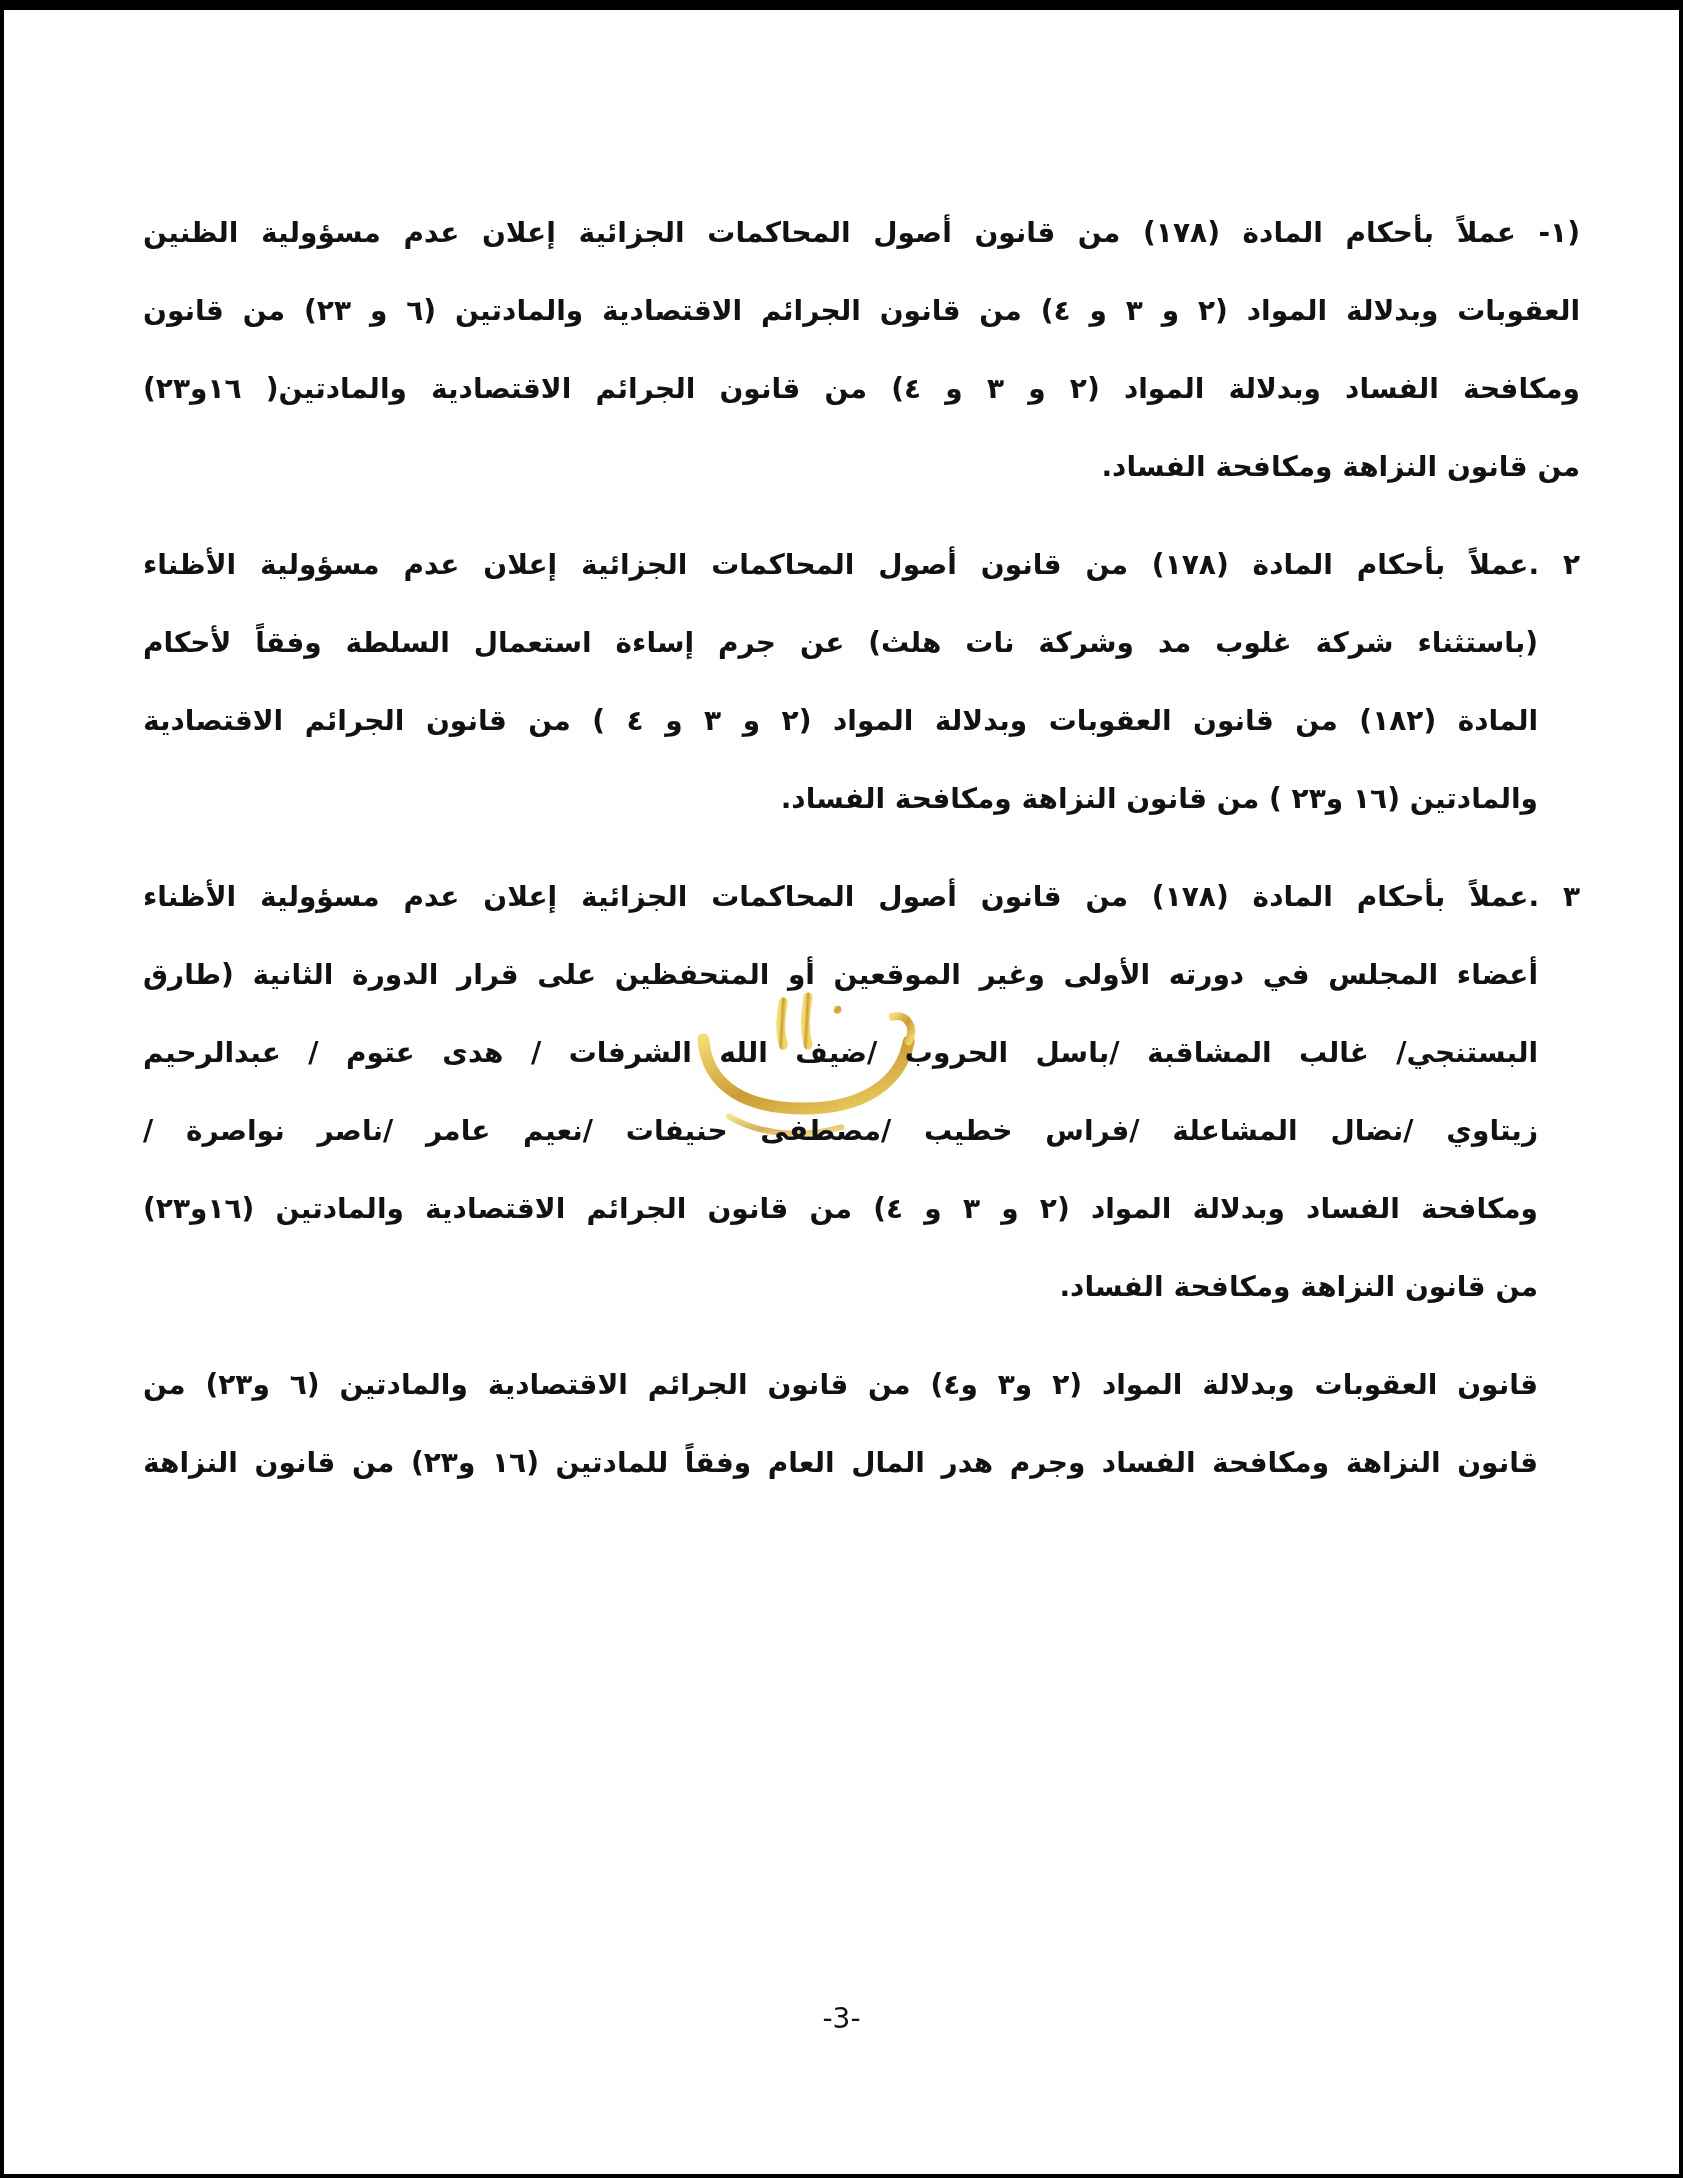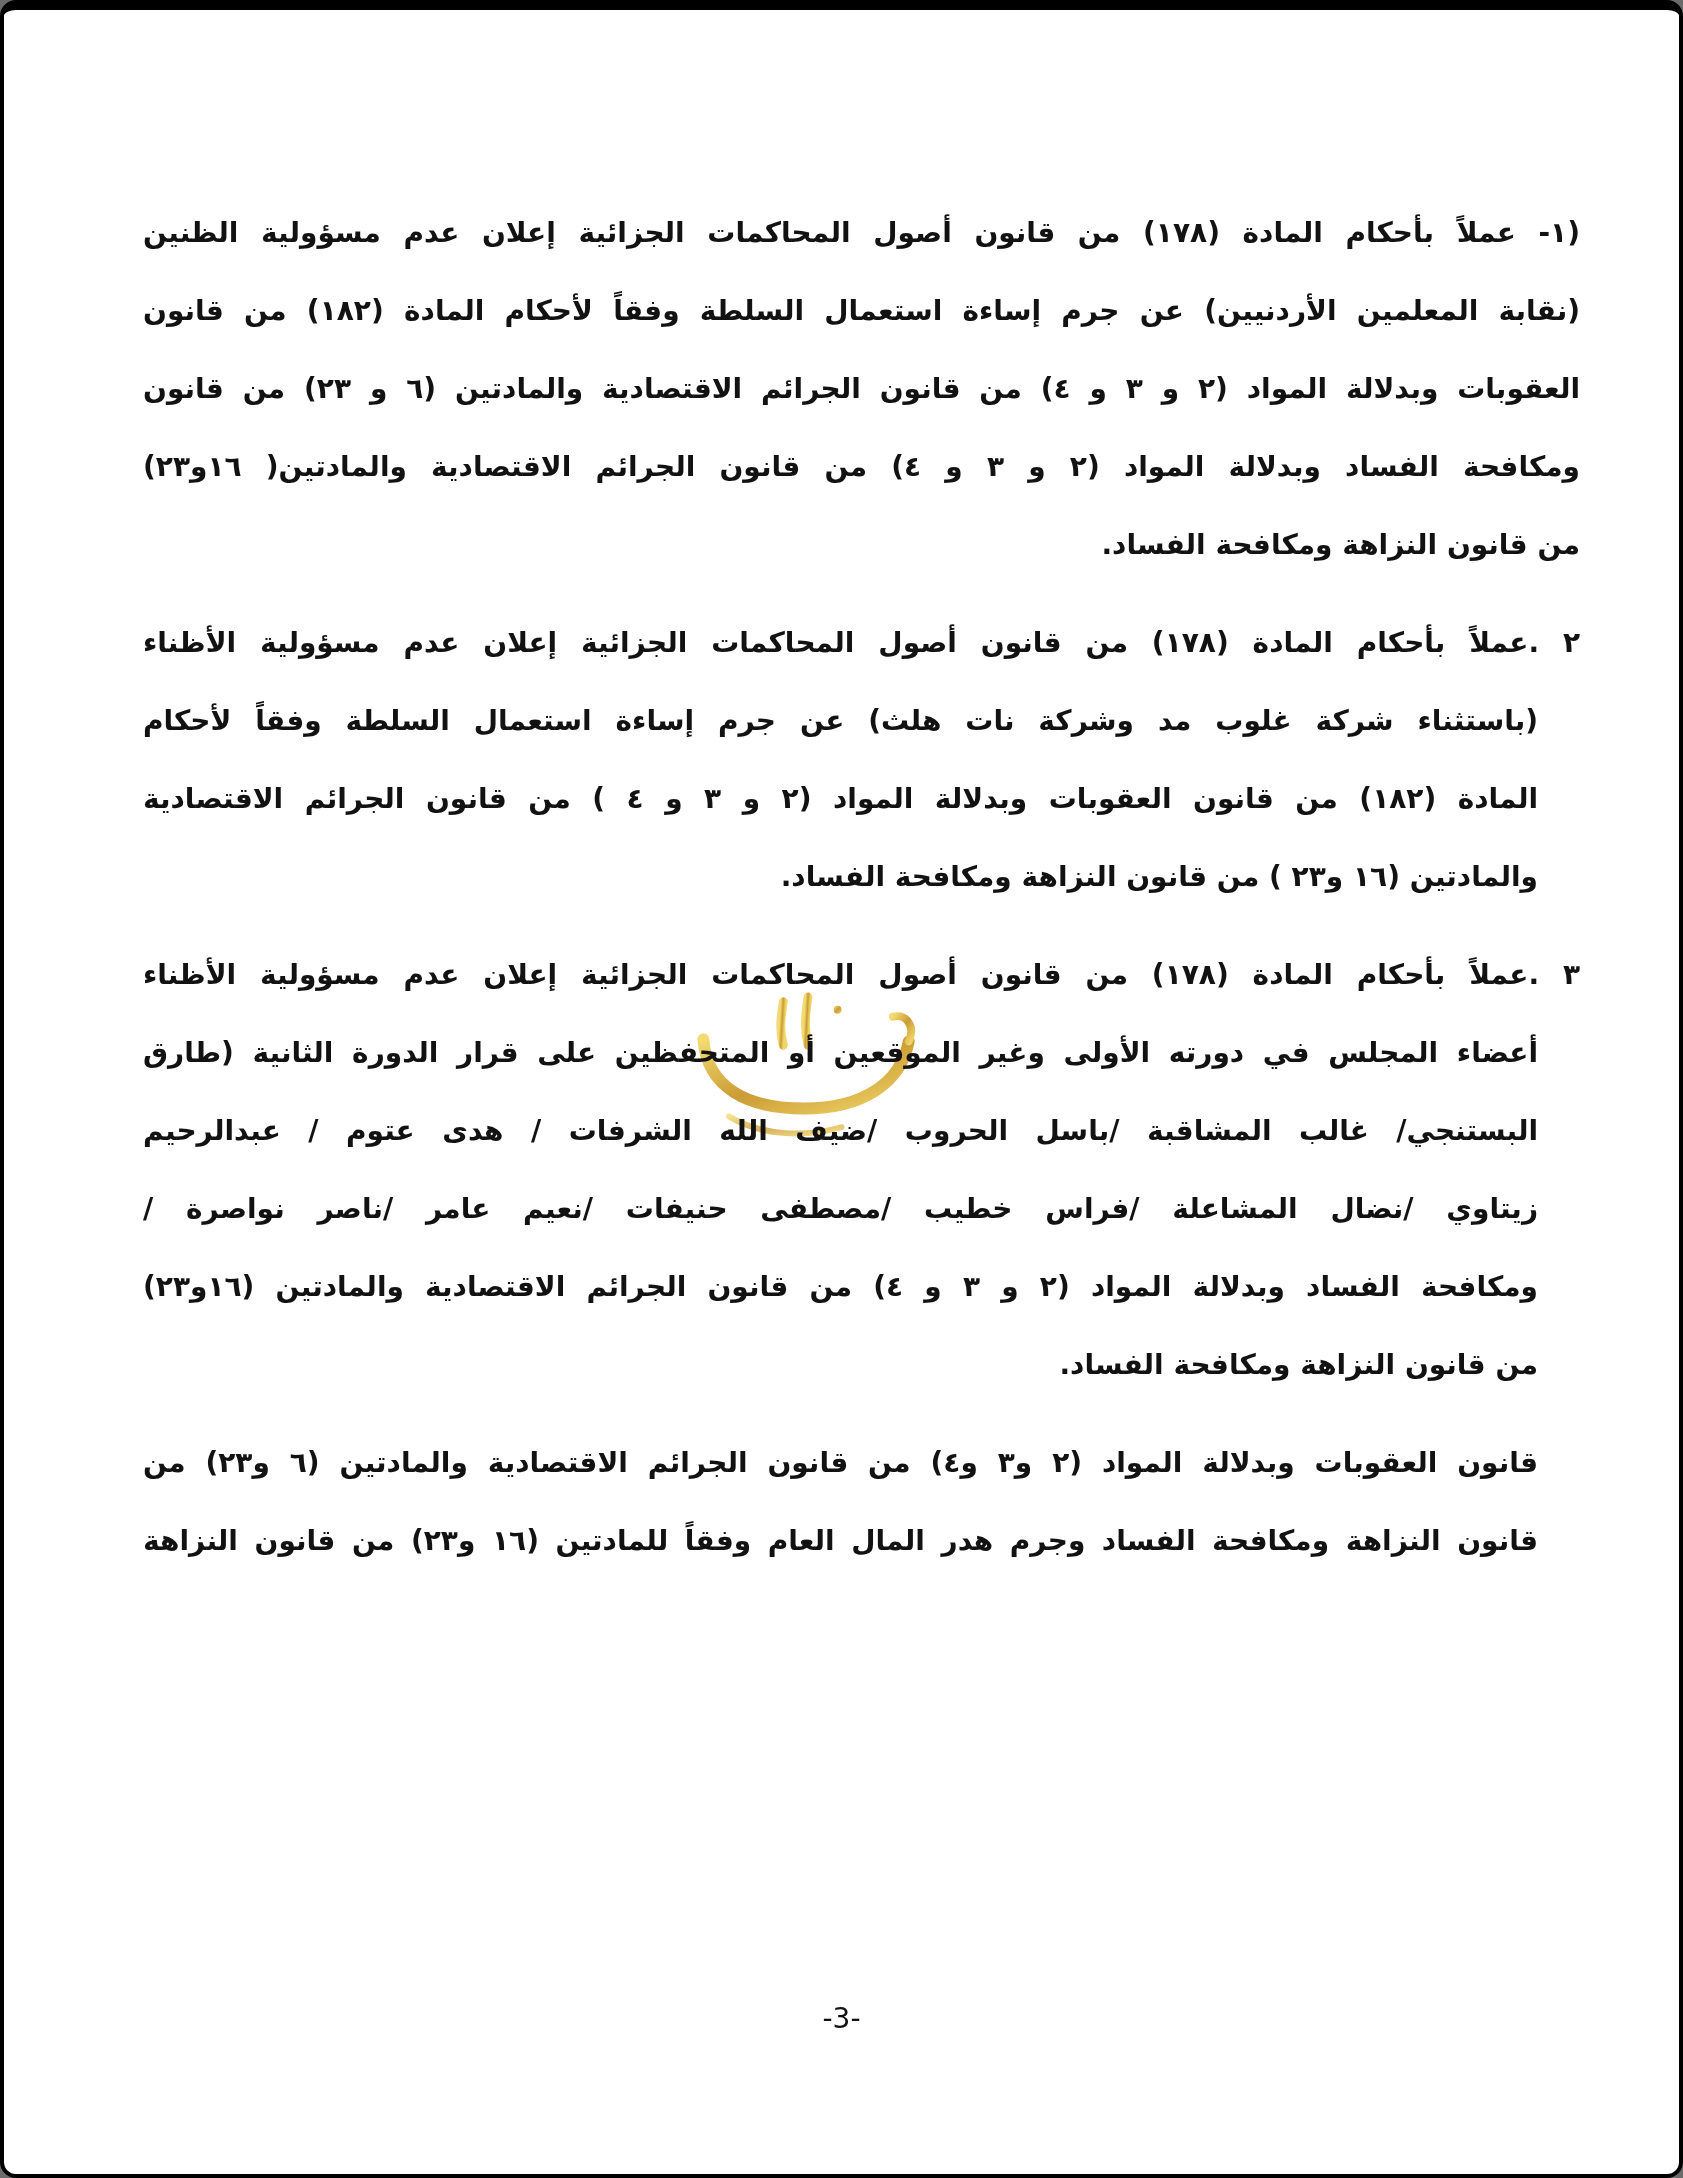--- a/index.html
+++ b/index.html
@@ -14,21 +14,20 @@
     margin: 0 auto;
     background: #ffffff;
     box-sizing: border-box;
     border-top: 10px solid #000000;
     border-left: 4px solid #000000;
     border-right: 4px solid #000000;
     border-bottom: 4px solid #000000;
     overflow: hidden;
     direction: rtl;
     font-family: "DejaVu Sans", sans-serif;
-    border-radius: 16px;
   }
   .doc-body {
     position: absolute;
     top: 184px;
     right: 99px;
     left: 139px;
     z-index: 2;
     color: #121212;
     font-size: 28px;
     font-weight: bold;
@@ -94,21 +93,20 @@
 
     <path d="M 224 54 C 231 39, 222 26, 208 29" fill="none" stroke="url(#goldGrad)" stroke-width="8" stroke-linecap="round"></path>
 
     <path d="M 42 130 C 74 149, 116 152, 156 141" fill="none" stroke="url(#goldGrad)" stroke-width="6" stroke-linecap="round" opacity="0.8"></path>
     <circle cx="152" cy="22" r="4" fill="url(#goldGrad)"></circle>
   </svg>
 
   <div class="doc-body">
       <div class="paragraph first-para">
         <div class="line line-first">(١- عملاً بأحكام المادة (١٧٨) من قانون أصول المحاكمات الجزائية إعلان عدم مسؤولية الظنين</div>
-        <div class="line">(نقابة المعلمين الأردنيين) عن جرم إساءة استعمال السلطة وفقاً لأحكام المادة (١٨٢) من قانون</div>
         <div class="line">العقوبات وبدلالة المواد (٢ و ٣ و ٤) من قانون الجرائم الاقتصادية والمادتين (٦ و ٢٣) من قانون</div>
         <div class="line">ومكافحة الفساد وبدلالة المواد (٢ و ٣ و ٤) من قانون الجرائم الاقتصادية والمادتين( ١٦و٢٣)</div>
         <div class="line line-last-ragged">من قانون النزاهة ومكافحة الفساد.</div>
       </div>
       <div class="paragraph">
         <div class="line line-first">٢ .عملاً بأحكام المادة (١٧٨) من قانون أصول المحاكمات الجزائية إعلان عدم مسؤولية الأظناء</div>
         <div class="line">(باستثناء شركة غلوب مد وشركة نات هلث) عن جرم إساءة استعمال السلطة وفقاً لأحكام</div>
         <div class="line">المادة (١٨٢) من قانون العقوبات وبدلالة المواد (٢ و ٣ و ٤ ) من قانون الجرائم الاقتصادية</div>
         <div class="line line-last-ragged">والمادتين (١٦ و٢٣ ) من قانون النزاهة ومكافحة الفساد.</div>
       </div>

